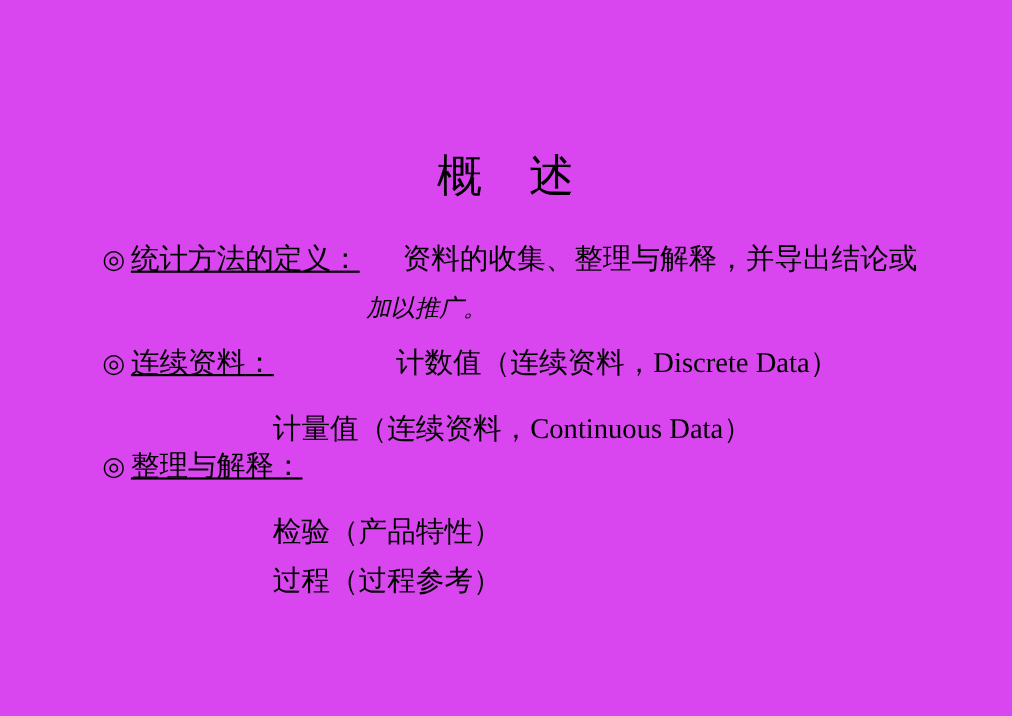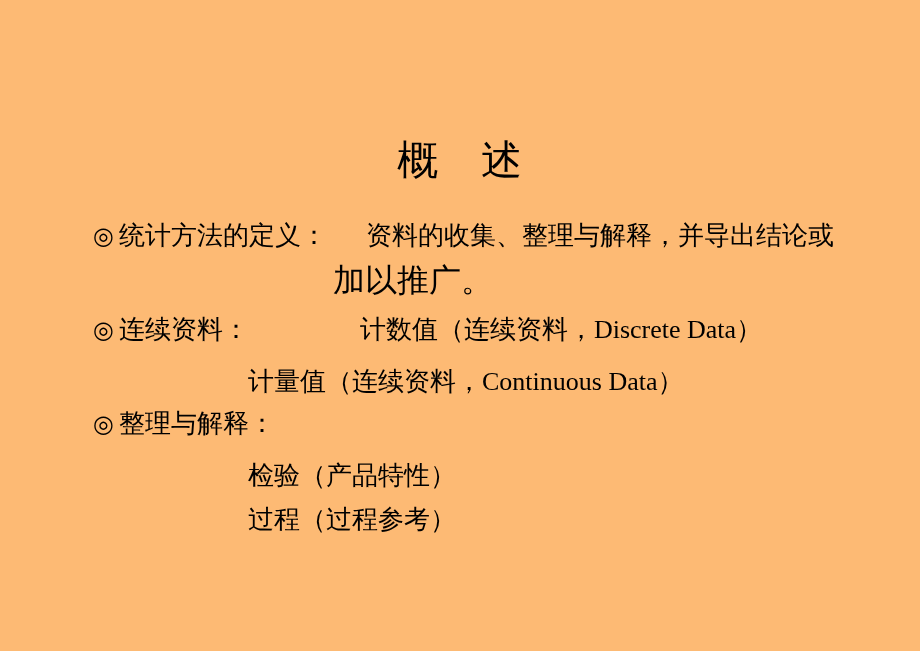--- a/index.html
+++ b/index.html
@@ -16,21 +16,21 @@
     overflow: hidden;
     position: relative;
     -webkit-font-smoothing: antialiased;
   }
 
   .slide {
     position: absolute;
     inset: 0;
     width: 920px;
     height: 651px;
-    background: #fdba74;
+    background: #d946ef;
   }
 
   
   .slide-title {
     position: absolute;
     left: 0;
     top: 136px;
     width: 920px;
     text-align: center;
     font-size: 41px;
@@ -72,47 +72,49 @@
     width: 26px;
     flex: 0 0 26px;
     text-align: left;
     color: #000000;
   }
 
   .lead-label {
     flex: 0 0 auto;
     font-size: 26px;
     white-space: pre;
+    text-decoration: underline;
   }
 
   .lead-body {
     flex: 1 1 auto;
     font-size: 26px;
     white-space: pre;
     text-align: center;
   }
 
   
   .line-cont {
     height: 44px;
     display: flex;
-    align-items: center;
+    align-items: flex-end;
     padding-left: 155px;
     font-size: 26px;
     white-space: pre;
   }
 
   
   .line-wrap {
     height: 44px;
     display: flex;
     align-items: baseline;
     padding-left: 240px;
-    font-size: 32px;
+    font-size: 22px;
     white-space: pre;
+    font-style: italic;
   }
 
   .group-gap {
     height: 6px;
   }
 </style>
 </head>
 <body>
 
 <div class="slide">

